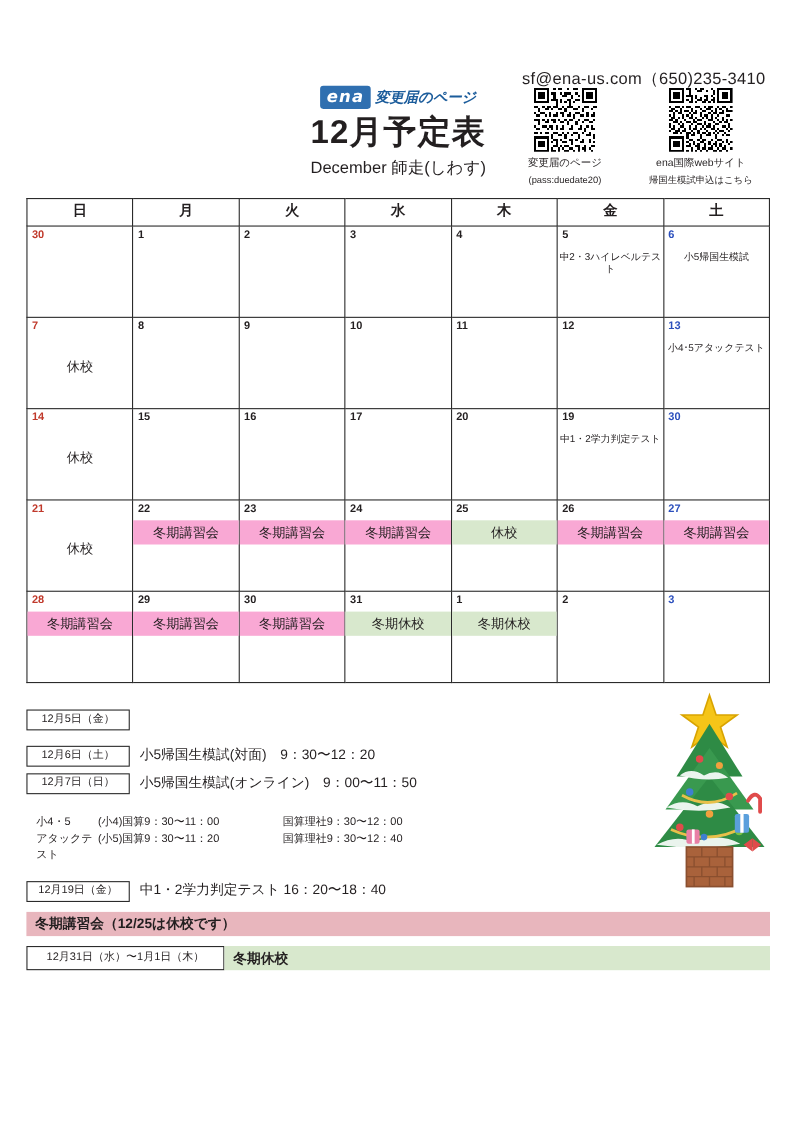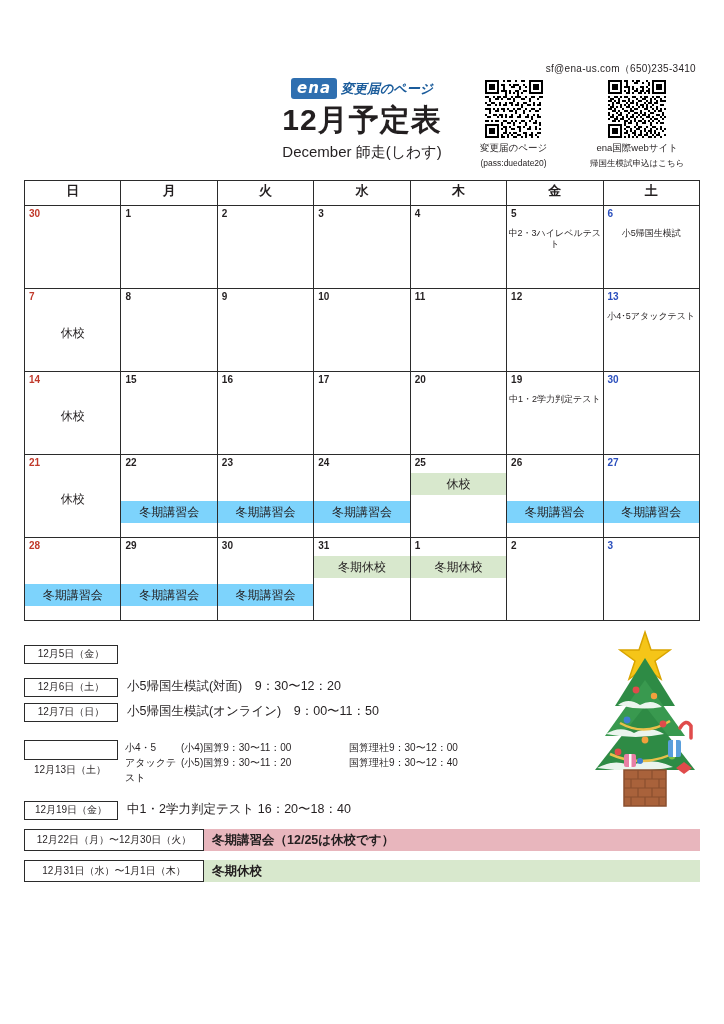--- a/index.html
+++ b/index.html
@@ -9,21 +9,21 @@
     font-family:"Liberation Sans", sans-serif;
     color:#231f20;
     position:relative;
     overflow:hidden;
   }
   .page{position:relative;width:724px;height:1024px;}
 
   
   .contact{
     position:absolute;top:62px;right:28px;
-    font-size:10px;letter-spacing:0.3px;color:#231f20;
+    font-size:15px;letter-spacing:0.3px;color:#231f20;
   }
   .logo-wrap{
     position:absolute;top:78px;left:0;width:724px;text-align:center;
   }
   .logo-row{display:inline-flex;align-items:center;gap:4px;font-style:italic;}
   .logo-mark{
     display:inline-block;background:#2f6fb0;color:#fff;
     font-size:15px;font-weight:bold;letter-spacing:1px;
     padding:1px 6px 2px 6px;border-radius:3px;
     font-family:"DejaVu Sans", sans-serif;
@@ -70,21 +70,21 @@
   }
   .kyuko{
     position:absolute;left:0;right:0;top:36px;text-align:center;
     font-size:12px;
   }
   .band{
     position:absolute;left:0;right:0;top:18px;height:22px;
     display:flex;align-items:center;justify-content:center;
     font-size:12px;
   }
-  .band.pink{background:#7dd3fc;margin-top:28px;}
+  .band.pink{background:#f9a8d4;}
   .band.green{background:#d8e8cd;}
 
   
   .sched{position:absolute;top:645px;left:24px;width:676px;}
   .row{display:flex;align-items:flex-start;margin-bottom:6px;}
   .datebox{
     width:92px;min-height:17px;border:1px solid #2b2b2b;
     font-size:10px;text-align:center;line-height:15px;
     background:#fff;flex:none;
   }
@@ -646,24 +646,20 @@
     </div>
 
     <div class="row">
       <div class="datebox">12月7日（日）</div>
       <div class="desc">小5帰国生模試(オンライン)　9：00〜11：50</div>
     </div>
 
     <div style="height:12px"></div>
 
     <div class="row">
-      <div style="width:92px;flex:none;">
-        <div class="datebox" style="height:18px;"></div>
-        <div style="font-size:10px;text-align:center;line-height:16px;margin-top:2px;">12月13日（土）</div>
-      </div>
       <div class="cols">
         <div class="c1">
           <div>小4・5</div>
           <div>アタックテスト</div>
         </div>
         <div class="c2">
           <div>(小4)国算9：30〜11：00</div>
           <div>(小5)国算9：30〜11：20</div>
         </div>
         <div class="c3">
@@ -674,21 +670,20 @@
     </div>
 
     <div style="height:10px"></div>
 
     <div class="row">
       <div class="datebox">12月19日（金）</div>
       <div class="desc">中1・2学力判定テスト 16：20〜18：40</div>
     </div>
 
     <div class="fullbar">
-      <div class="datebox" style="width:178px;">12月22日（月）〜12月30日（火）</div>
       <div class="bar pink">冬期講習会（12/25は休校です）</div>
     </div>
 
     <div class="fullbar">
       <div class="datebox" style="width:178px;">12月31日（水）〜1月1日（木）</div>
       <div class="bar green">冬期休校</div>
     </div>
   </div>
 
   <div class="tree">

